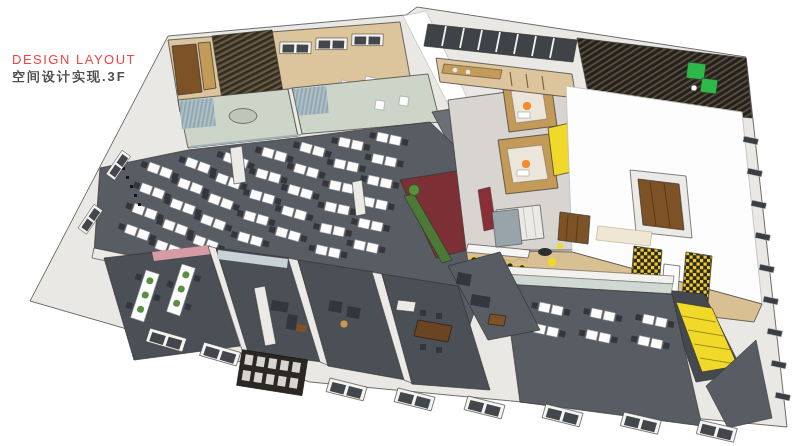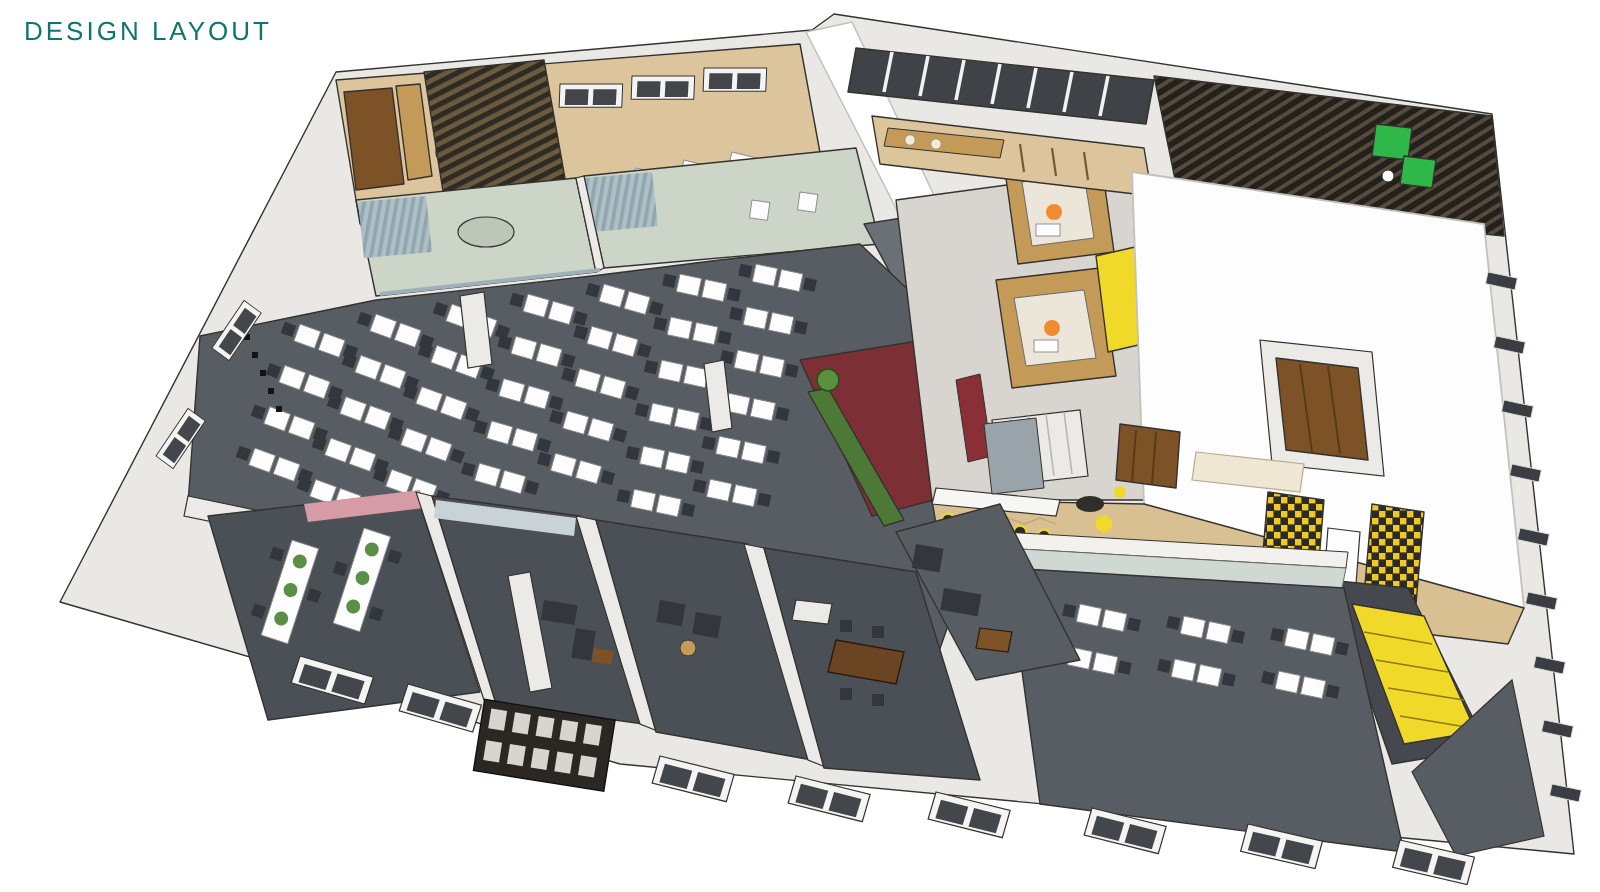--- a/index.html
+++ b/index.html
@@ -1,20 +1,20 @@
 <!DOCTYPE html>
 <html><head>
 <meta charset="utf-8">
 <style>
   html,body{margin:0;padding:0;background:#ffffff;width:800px;height:446px;overflow:hidden;
     font-family:"Liberation Sans","DejaVu Sans",sans-serif;}
   #stage{position:relative;width:800px;height:446px;background:#fff;}
   #plan{position:absolute;left:0;top:0;}
   .titles{position:absolute;left:12px;top:8px;line-height:1.25;user-select:none;}
-  .t1{font-size:13px;letter-spacing:1.5px;color:#0f766e;font-weight:400;}
+  .t1{font-size:13px;letter-spacing:1.5px;color:#ef4444;font-weight:400;margin-top:44px;}
   .t2{font-size:13px;letter-spacing:2px;color:#4f4f4d;font-weight:700;margin-top:1px;}
   
   .edge{stroke:#34322e;stroke-width:.7;stroke-linejoin:round;}
   .wall{fill:#eceae7;stroke:#34322e;stroke-width:.6;}
   .desk{fill:#fdfdfd;stroke:#87878a;stroke-width:.45;}
   .chair{fill:#33373d;}
   .stall{stroke:#7a5a30;stroke-width:1.1;}
   .step{stroke:#8a7a10;stroke-width:.8;}
   .mull{stroke:#f2f2f0;stroke-width:1.8;fill:none;}
   .chev{stroke:#c6aa78;stroke-width:.9;fill:none;}
@@ -309,15 +309,16 @@
       <rect x="0" y="0" width="15" height="6" transform="translate(764,296) rotate(12)"></rect>
       <rect x="0" y="0" width="15" height="6" transform="translate(768,328) rotate(12)"></rect>
       <rect x="0" y="0" width="15" height="6" transform="translate(772,360) rotate(12)"></rect>
       <rect x="0" y="0" width="15" height="6" transform="translate(776,392) rotate(12)"></rect>
     </g>
   </g>
 </svg>
 
 <div class="titles">
   <div class="t1">DESIGN LAYOUT</div>
+  <div class="t2">空间设计实现.3F</div>
 </div>
 
 </div>
 
 </body></html>

